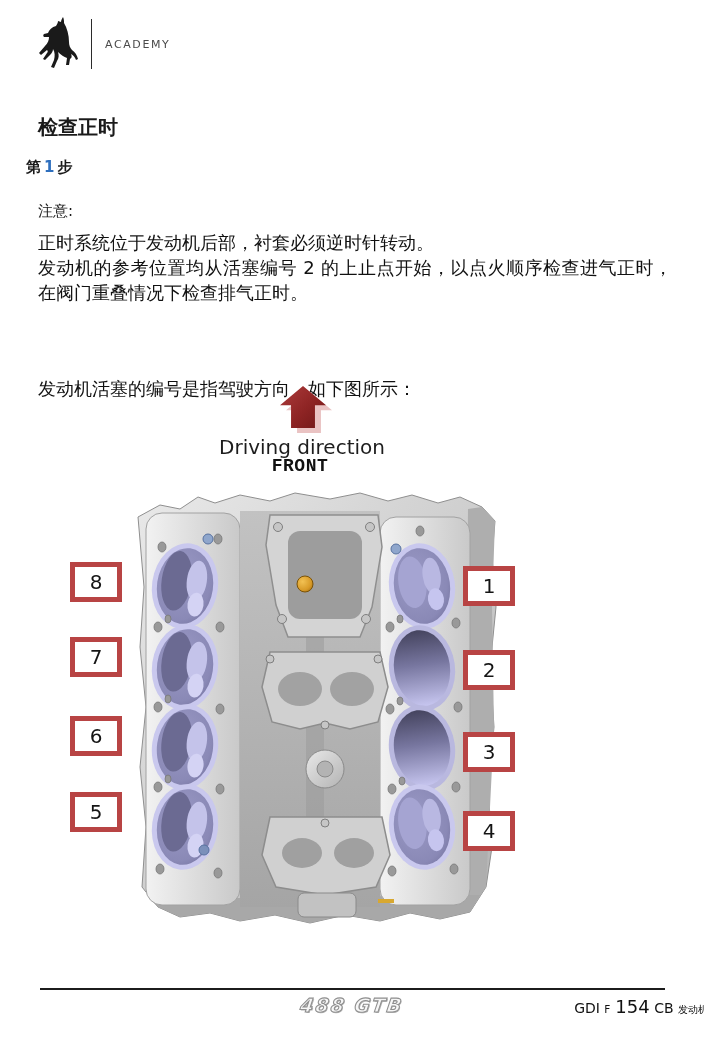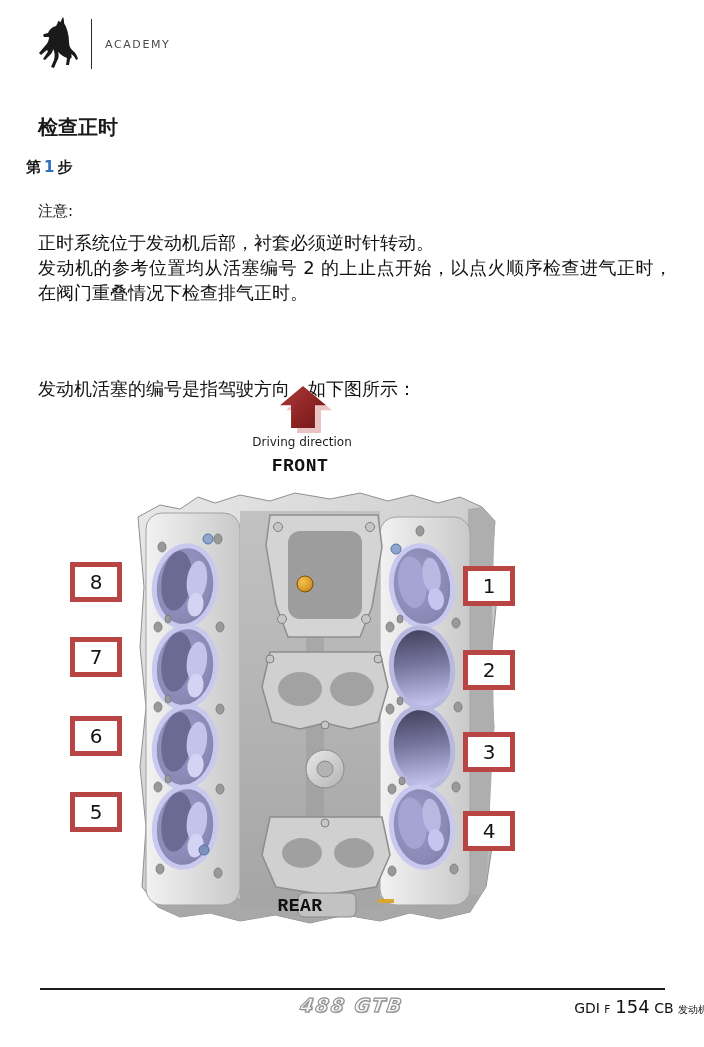--- a/index.html
+++ b/index.html
@@ -25,21 +25,21 @@
   .para-3 { top:364px;margin-top:12px; }
 
   
   .arrow-wrap { position:absolute; left:280px; top:386px; width:54px; height:48px; }
   .arrow-shadow, .arrow-main {
     position:absolute; width:46px; height:42px;
     clip-path:polygon(50% 0, 100% 46%, 76% 46%, 76% 100%, 24% 100%, 24% 46%, 0 46%);
   }
   .arrow-shadow { left:6px; top:5px; background:#eac3c3; }
   .arrow-main   { left:0;   top:0;  background:linear-gradient(135deg,#ad3c3c 0%,#8e2424 55%,#6f1717 100%); }
-  .driving-caption { position:absolute; left:152px; top:435px; width:300px; text-align:center; font-size:12px; color:#1d1d1d; }
+  .driving-caption { position:absolute; left:152px; top:435px; width:300px; text-align:center; font-size:20px; color:#1d1d1d; }
   .front-label, .rear-label { position:absolute; left:150px; width:300px; text-align:center; font-size:18px; font-weight:bold; letter-spacing:0.5px; color:#111;font-family:Liberation Mono, monospace; }
   .front-label { top:456px; }
   .rear-label  { top:896px; }
   .engine { position:absolute; left:120px; top:487px; width:390px; height:440px; }
 
   .cyl {
     position:absolute; width:42px; height:30px; background:#ffffff;
     border:5px solid #b84444; display:flex; align-items:center; justify-content:center;
     font-size:20px; color:#141414;
   }
@@ -245,21 +245,20 @@
 
   <div class="cyl cyl-l cyl-8">8</div>
   <div class="cyl cyl-l cyl-7">7</div>
   <div class="cyl cyl-l cyl-6">6</div>
   <div class="cyl cyl-l cyl-5">5</div>
   <div class="cyl cyl-r cyl-1">1</div>
   <div class="cyl cyl-r cyl-2">2</div>
   <div class="cyl cyl-r cyl-3">3</div>
   <div class="cyl cyl-r cyl-4">4</div>
 
-  <div class="rear-label">REAR</div>
 
   <div class="footer-rule"></div>
   <div class="footer-logo">488 GTB</div>
   <div class="footer-engine">
     <span>GDI</span>
     <span class="fe-small">F</span>
     <span class="fe-num">154</span>
     <span>CB</span>
     <span class="fe-cn">发动机</span>
   </div>

